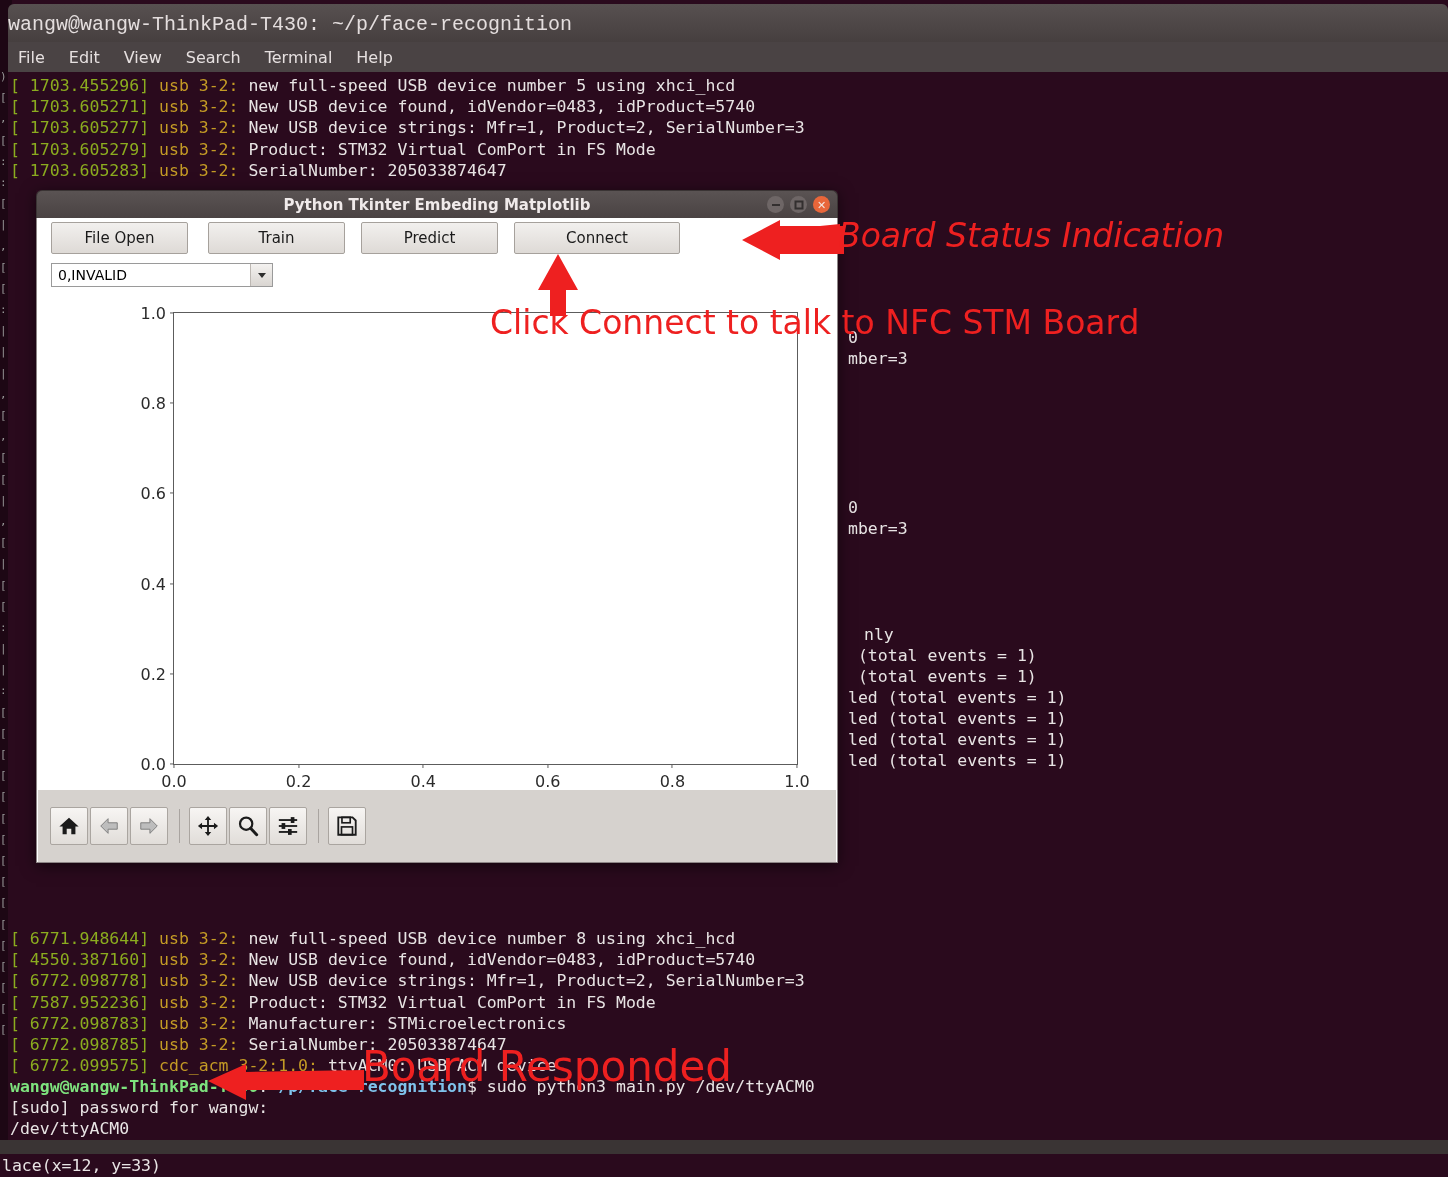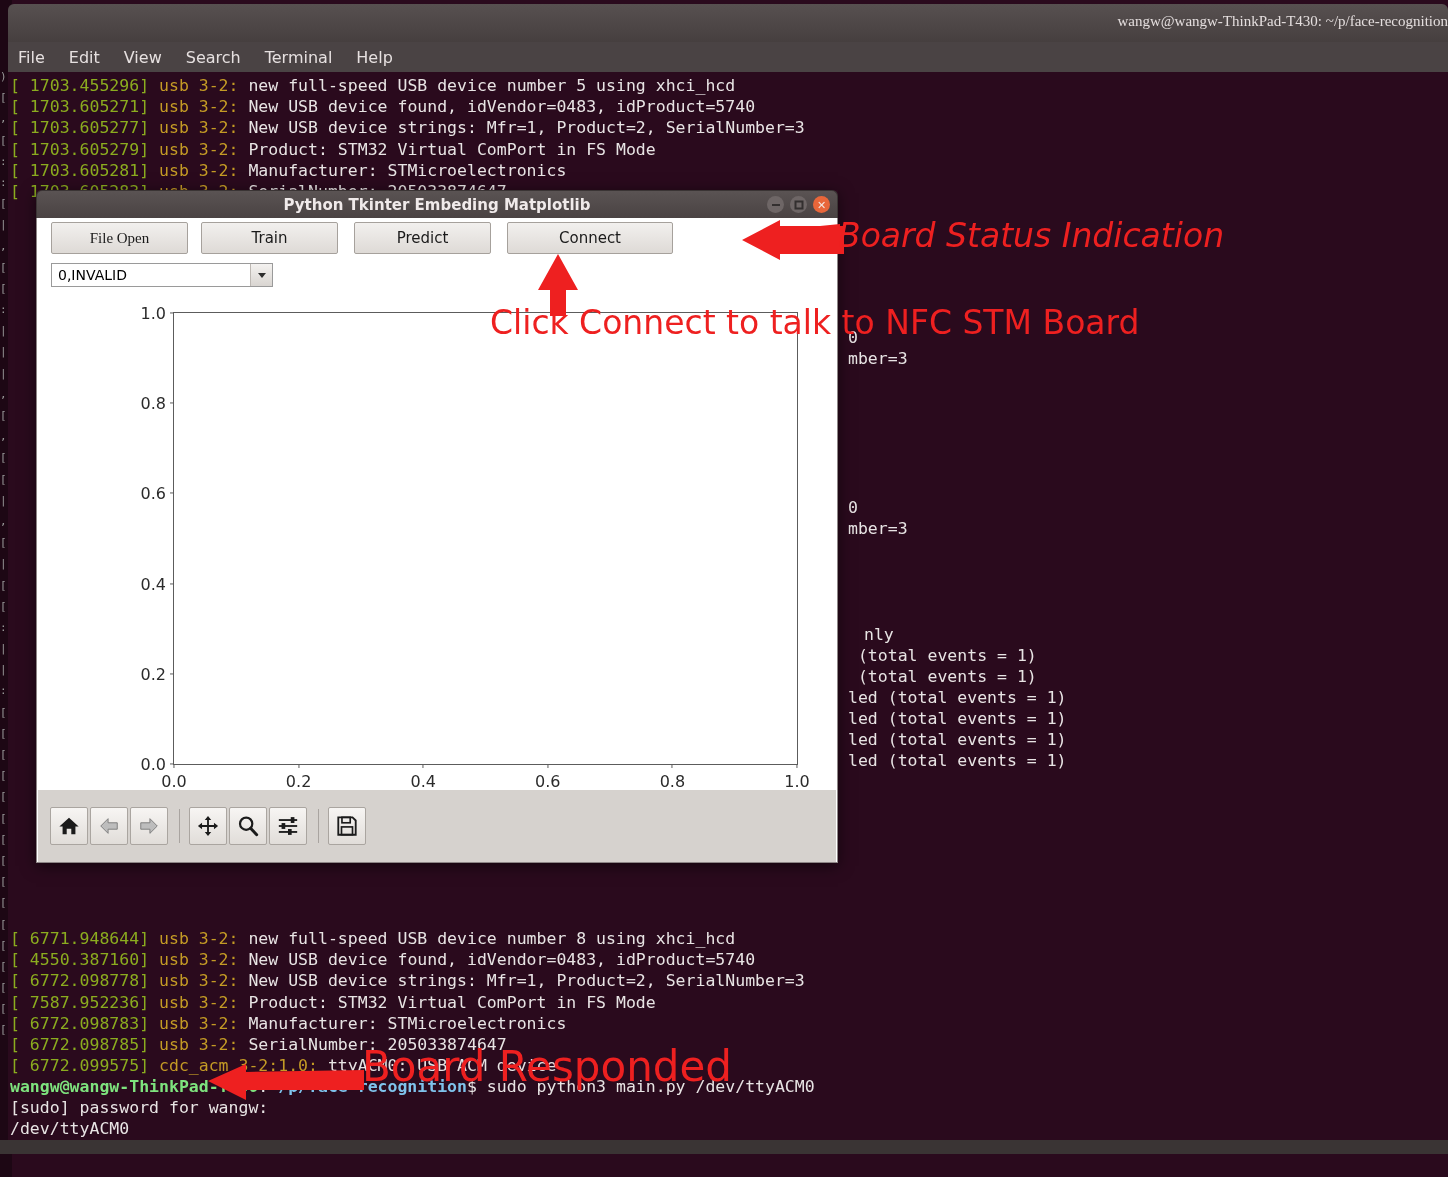--- a/index.html
+++ b/index.html
@@ -48,24 +48,24 @@
   .term-titlebar {
     position: relative;
     height: 38px;
     background: linear-gradient(to bottom, #575050 0%, #463f3f 100%);
     border-top-left-radius: 6px;
     border-top-right-radius: 6px;
   }
   .term-title {
     position: absolute;
     left: 0; right: 0; top: 9px;
-    text-align: right;
+    text-align: left;
     color: #e4dede;
-    font-family: Liberation Serif, serif;
-    font-size: 15px;
+    font-family: Liberation Mono, monospace;
+    font-size: 20px;
   }
   .term-menubar {
     height: 30px;
     background: #4a4344;
     padding-left: 10px;
     display: flex;
     align-items: center;
     gap: 24px;
   }
   .term-menubar span {
@@ -182,21 +182,21 @@
     border: 1px solid #a6a19c;
     border-radius: 2px;
     font-family: "DejaVu Sans", sans-serif;
     font-size: 15px;
     color: #1a1a1a;
     display: flex;
     align-items: center;
     justify-content: center;
     cursor: pointer;
   }
-  .tk-btn.file-open { width: 137px; margin-right: 13px; font-family: Liberation Serif, serif; }
+  .tk-btn.file-open { width: 137px; margin-right: 20px; }
   .tk-btn.train     { width: 137px; margin-right: 16px; }
   .tk-btn.predict   { width: 137px; margin-right: 16px; }
   .tk-btn.connect   { width: 166px; margin-right: 16px; }
 
   .status-badge {
     position: absolute;
     font-family: "DejaVu Serif", serif;
     font-size: 22px;
     color: #ffffff;
     line-height: 1;
@@ -415,21 +415,20 @@
       <span>Terminal</span>
       <span>Help</span>
     </div>
 
     <div class="term-body">
       <div id="top-lines">
           <div class="tline"><span class="c-ts">[ 1703.455296] </span><span class="c-usb">usb 3-2:</span><span class="c-txt"> new full-speed USB device number 5 using xhci_hcd</span></div>
           <div class="tline"><span class="c-ts">[ 1703.605271] </span><span class="c-usb">usb 3-2:</span><span class="c-txt"> New USB device found, idVendor=0483, idProduct=5740</span></div>
           <div class="tline"><span class="c-ts">[ 1703.605277] </span><span class="c-usb">usb 3-2:</span><span class="c-txt"> New USB device strings: Mfr=1, Product=2, SerialNumber=3</span></div>
           <div class="tline"><span class="c-ts">[ 1703.605279] </span><span class="c-usb">usb 3-2:</span><span class="c-txt"> Product: STM32 Virtual ComPort in FS Mode</span></div>
-          <div class="tline"><span class="c-ts">[ 1703.605281] </span><span class="c-usb">usb 3-2:</span><span class="c-txt"> Manufacturer: STMicroelectronics</span></div>
           <div class="tline"><span class="c-ts">[ 1703.605283] </span><span class="c-usb">usb 3-2:</span><span class="c-txt"> SerialNumber: 205033874647</span></div>
         </div>
       <div class="occluded" id="occluded-lines">
           <div class="tline" style="position: absolute; top: 255px; left: 0px;">0</div>
           <div class="tline" style="position: absolute; top: 276px; left: 0px;">mber=3</div>
           <div class="tline" style="position: absolute; top: 425px; left: 0px;">0</div>
           <div class="tline" style="position: absolute; top: 446px; left: 0px;">mber=3</div>
           <div class="tline" style="position: absolute; top: 552px; left: 0px; margin-left: 16px;">nly</div>
           <div class="tline" style="position: absolute; top: 573px; left: 0px;"> (total events = 1)</div>
           <div class="tline" style="position: absolute; top: 594px; left: 0px;"> (total events = 1)</div>
@@ -584,14 +583,17 @@
 
   <svg class="arrow-svg" style="left:536px; top:252px;" width="48" height="66">
     <polygon points="22,2 42,38 30,38 30,64 14,64 14,38 2,38" fill="#ee2020"></polygon>
   </svg>
 
   <svg class="arrow-svg" style="left:206px; top:1062px;" width="160" height="44">
     <polygon points="158,8 158,28 40,28 40,38 2,19 40,2 40,10" fill="#ee2020"></polygon>
   </svg>
 
   <div class="dots-row"></div>
+  <div class="bottom-strip">
+    <div class="tline" id="bottom-overlay">lace(x=12, y=33)</div>
+  </div>
 
 </div>
 
 </body></html>

